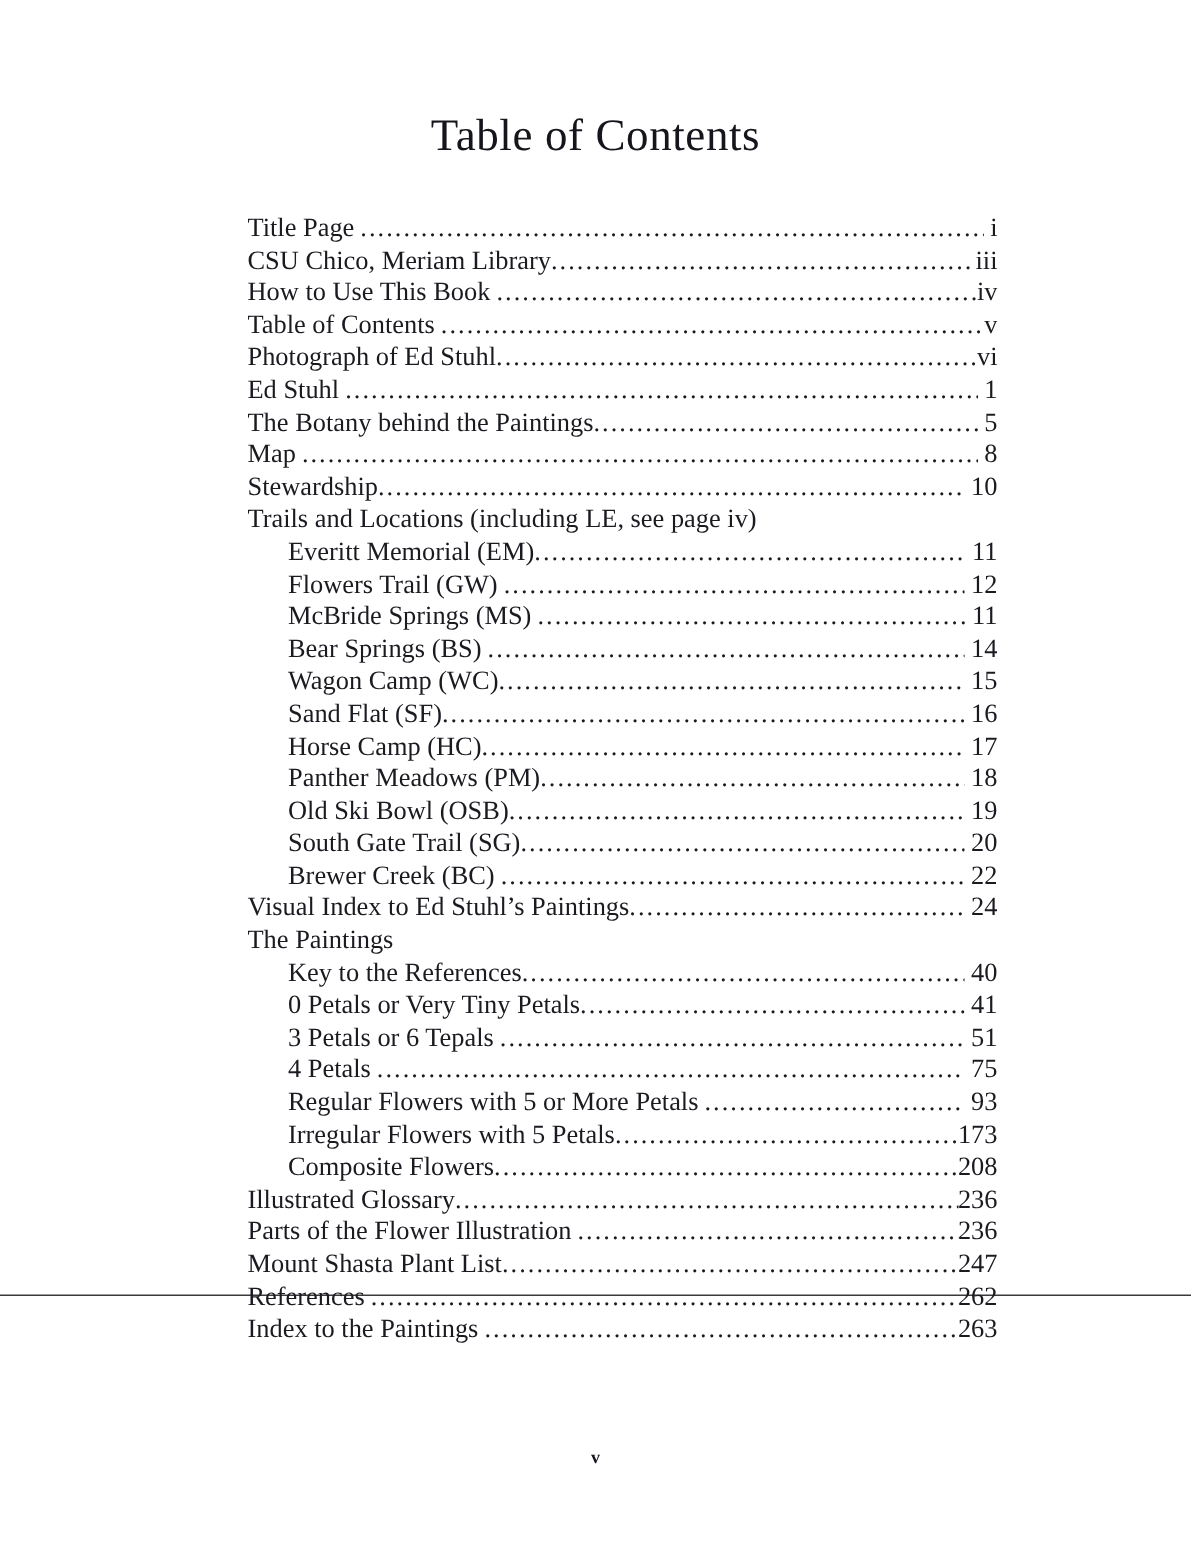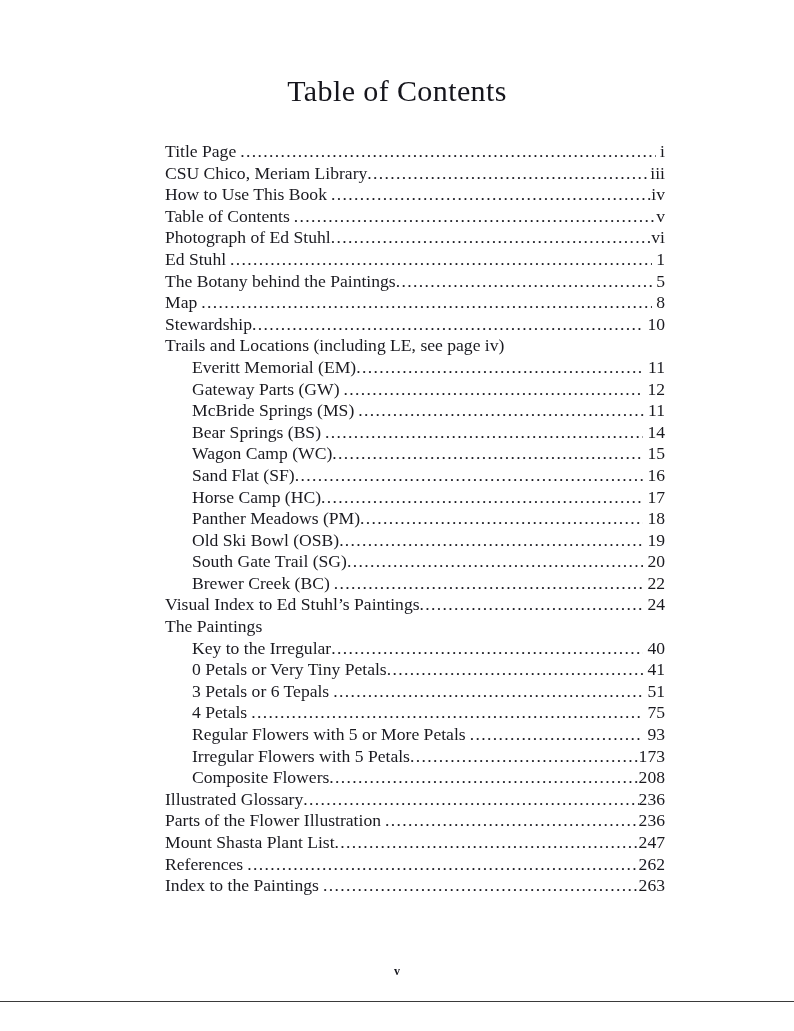--- a/index.html
+++ b/index.html
@@ -12,21 +12,21 @@
     height: 1031px;
     position: relative;
     font-family: "Liberation Serif", "DejaVu Serif", serif;
     color: #1a1a20;
     overflow: hidden;
   }
   #page {
     position: absolute;
     left: 0; top: 0;
     width: 794px;
-    height: 1002px;
+    height: 864px;
     box-sizing: border-box;
     border-bottom: 1.5px solid #3a3a3a;
     background: #ffffff;
   }
   #title {
     position: absolute;
     left: 0;
     top: 72px;
     width: 794px;
     text-align: center;
@@ -161,21 +161,21 @@
         <span class="e-label">Trails and Locations (including LE, see page iv)</span>
         <span class="e-leader"></span>
         <span class="e-page"></span>
       </div>
       <div class="entry indent">
         <span class="e-label">Everitt Memorial (EM)</span>
         <span class="e-leader"></span>
         <span class="e-page gap-before">11</span>
       </div>
       <div class="entry indent">
-        <span class="e-label gap-after">Gateway Parts (GW)</span>
+        <span class="e-label gap-after">Flowers Trail (GW)</span>
         <span class="e-leader"></span>
         <span class="e-page gap-before">12</span>
       </div>
       <div class="entry indent">
         <span class="e-label gap-after">McBride Springs (MS)</span>
         <span class="e-leader"></span>
         <span class="e-page gap-before">11</span>
       </div>
       <div class="entry indent">
         <span class="e-label gap-after">Bear Springs (BS)</span>
@@ -221,21 +221,21 @@
         <span class="e-label">Visual Index to Ed Stuhl’s Paintings</span>
         <span class="e-leader"></span>
         <span class="e-page gap-before">24</span>
       </div>
       <div class="entry noleader">
         <span class="e-label">The Paintings</span>
         <span class="e-leader"></span>
         <span class="e-page"></span>
       </div>
       <div class="entry indent">
-        <span class="e-label">Key to the Irregular</span>
+        <span class="e-label">Key to the References</span>
         <span class="e-leader"></span>
         <span class="e-page gap-before">40</span>
       </div>
       <div class="entry indent">
         <span class="e-label">0 Petals or Very Tiny Petals</span>
         <span class="e-leader"></span>
         <span class="e-page gap-before">41</span>
       </div>
       <div class="entry indent">
         <span class="e-label gap-after">3 Petals or 6 Tepals</span>

